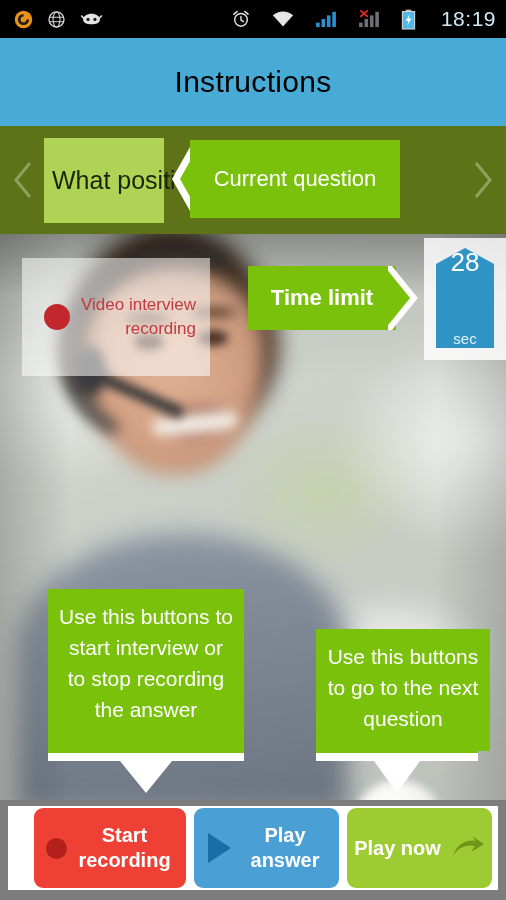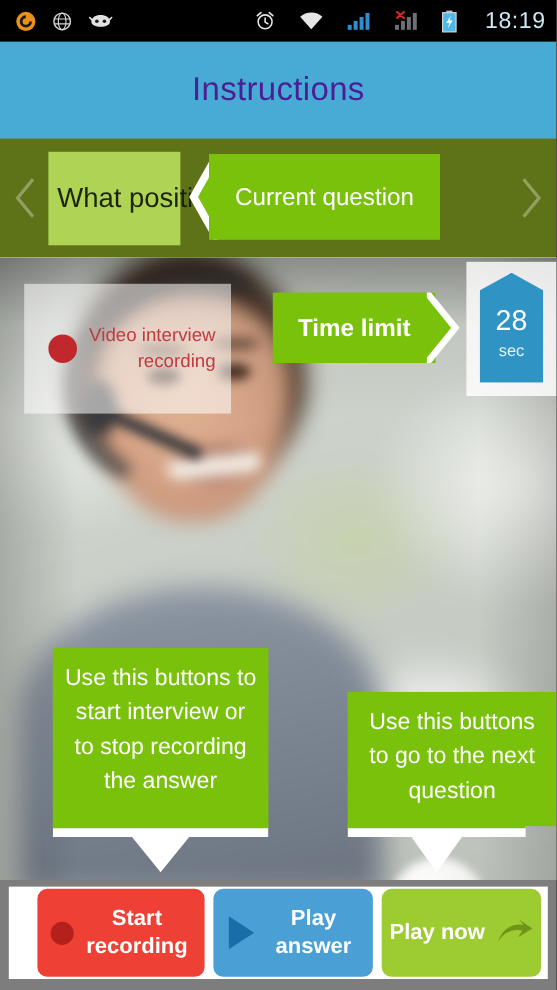--- a/index.html
+++ b/index.html
@@ -54,21 +54,21 @@
   #titlebar {
     position: absolute;
     left: 0; top: 38px;
     width: 506px; height: 88px;
     background: #47abd6;
     display: flex;
     align-items: center;
     justify-content: center;
   }
   #titlebar .title {
-    color: #4c1d95;
+    color: #000000;
     font-size: 30px;
     font-weight: 300;
     letter-spacing: .3px;
   }
 
   
   #qband {
     position: absolute;
     left: 0; top: 126px;
     width: 506px; height: 108px;
@@ -305,21 +305,22 @@
   }
   #timer .shape {
     position: absolute;
     left: 12px; top: 10px;
     width: 58px; height: 100px;
     background: #2f93c4;
     clip-path: polygon(0% 16%, 50% 0%, 100% 16%, 100% 100%, 0% 100%);
     display: flex;
     flex-direction: column;
     align-items: center;
-    justify-content: center;
+    justify-content: flex-end;
+    gap: 48px;
   }
   #timer .num {
     color: #ffffff;
     font-size: 26px;
     line-height: 28px;
     font-weight: 300;
     margin-top: 10px;
   }
   #timer .unit {
     color: #e3f2fa;
@@ -337,21 +338,21 @@
     text-align: center;
     font-size: 21px;
     line-height: 31px;
     padding: 12px 10px;
   }
   .callout .tail { display: block; }
 
   #callout-left { left: 48px; top: 589px; width: 196px; }
   #callout-left .box { width: 196px; height: 162px; }
   #callout-right { left: 316px; top: 629px; width: 162px; }
-  #callout-right .box { width: 190px; height: 122px; }
+  #callout-right .box { width: 174px; height: 122px; }
 
   
   #actionbar {
     position: absolute;
     left: 0; top: 800px;
     width: 506px; height: 100px;
     background: #7d7d7d;
     box-sizing: border-box;
     padding: 6px 8px 10px 8px;
   }

